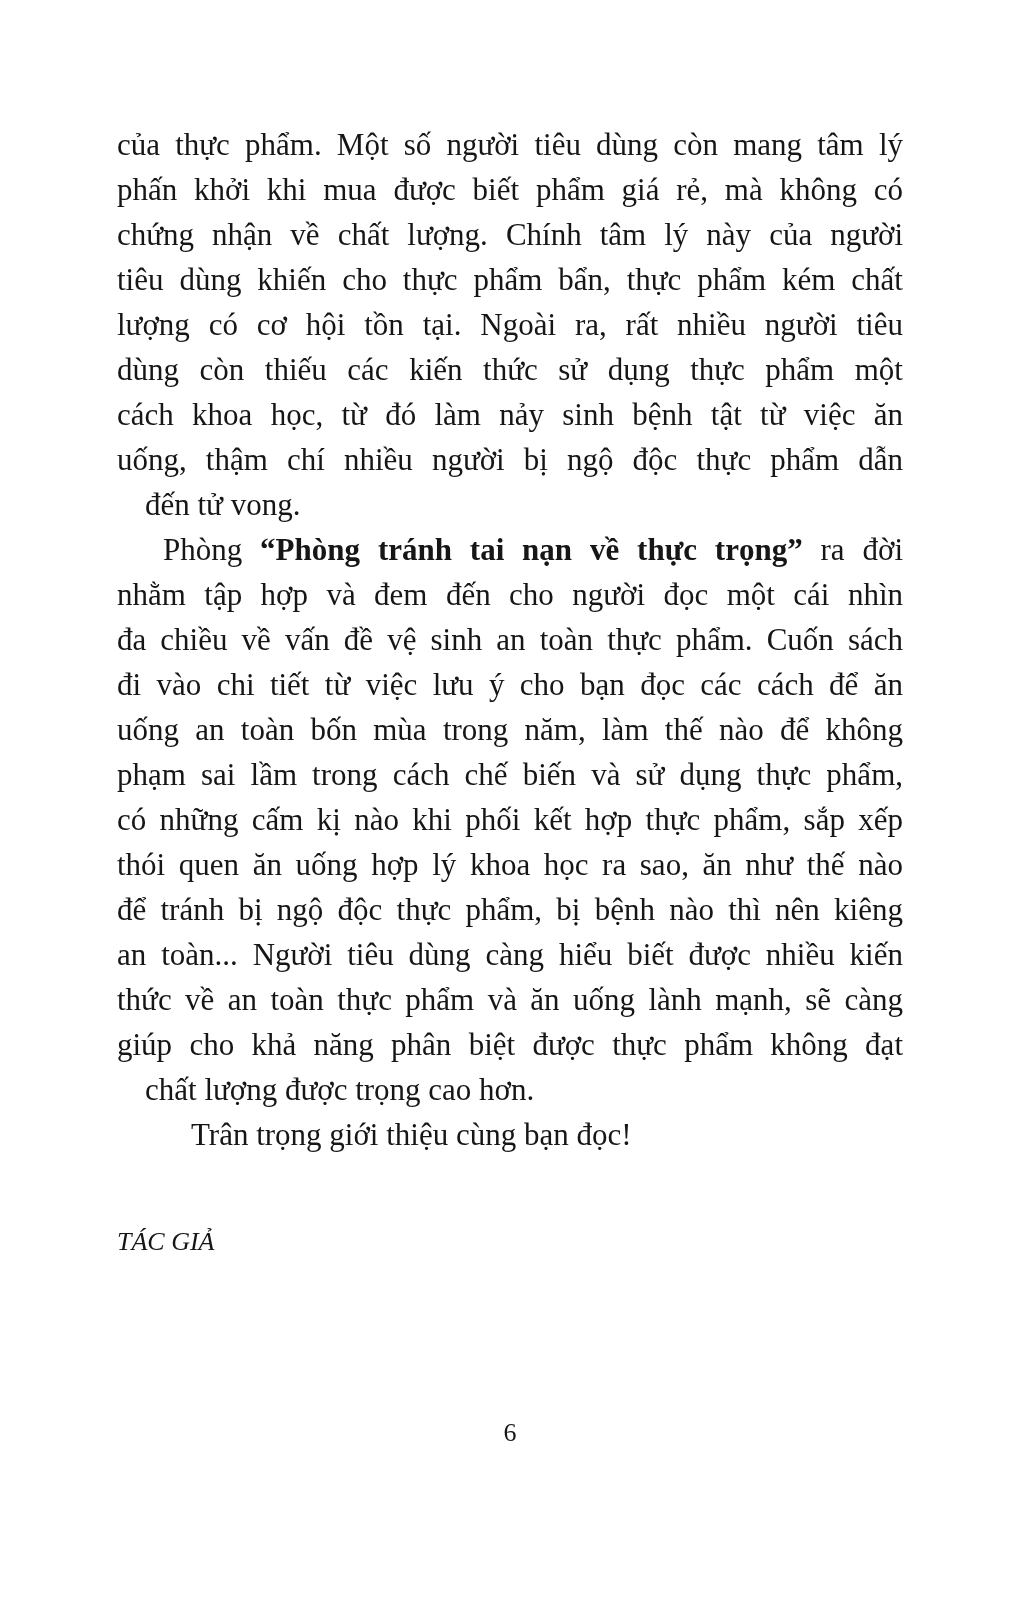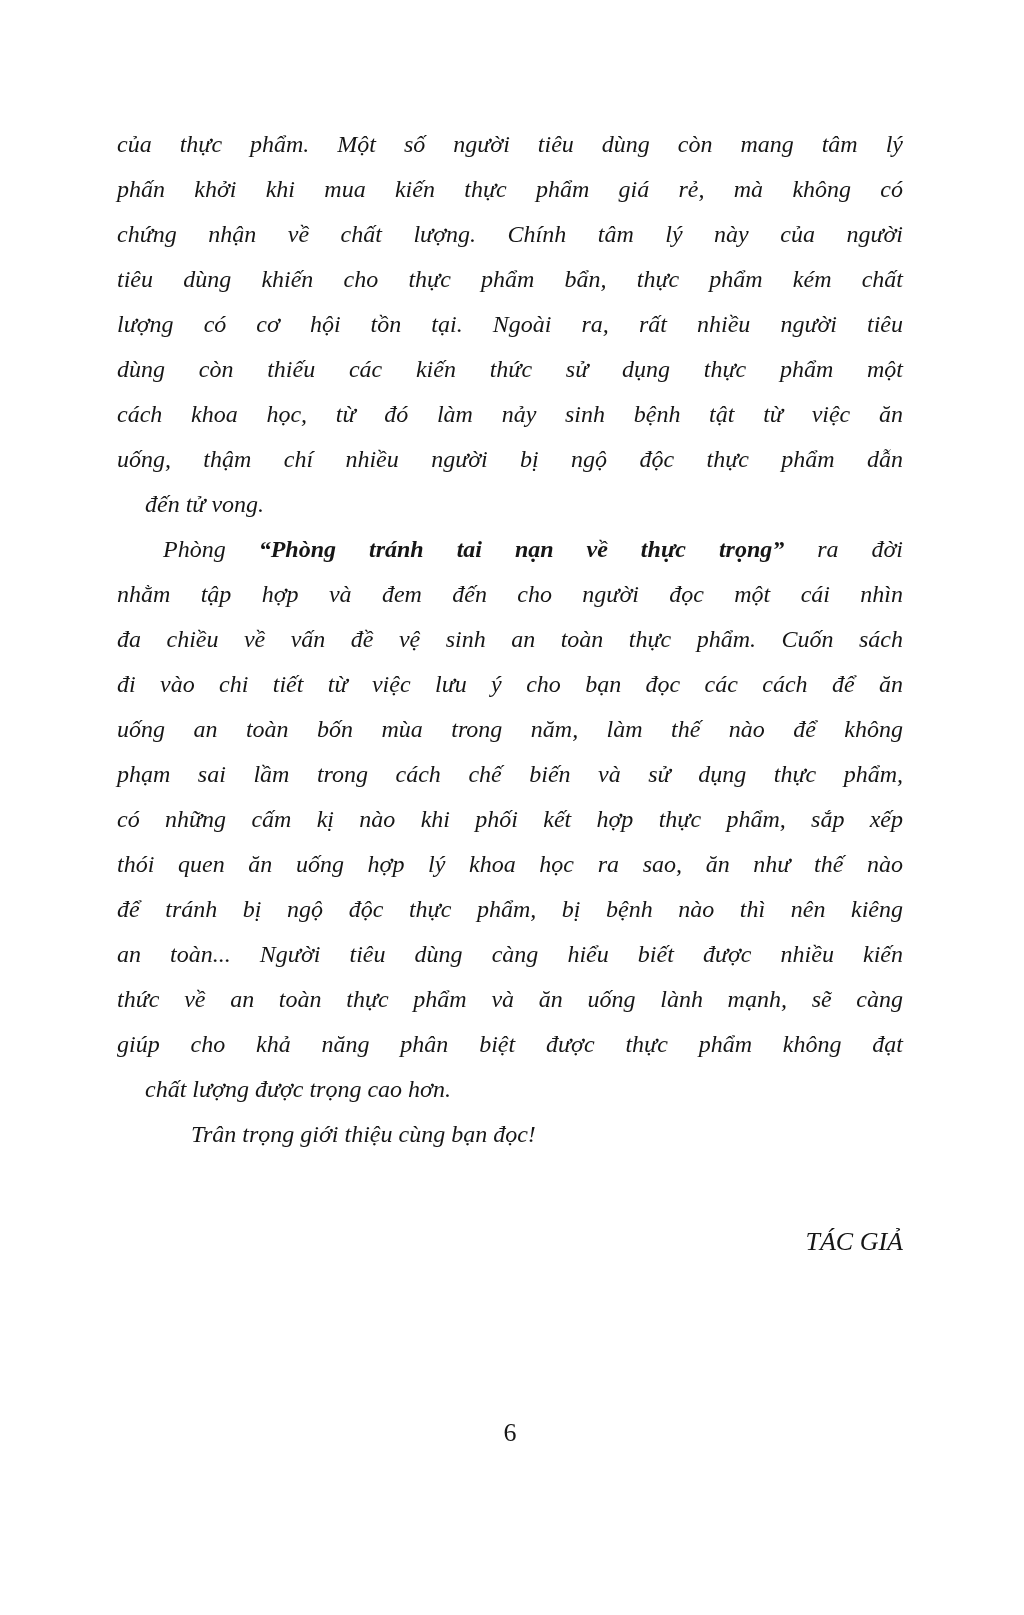--- a/index.html
+++ b/index.html
@@ -20,22 +20,21 @@
     left: 117px;
     top: 122px;
     width: 786px;
   }
   .para {
     margin: 0;
     padding: 0;
   }
   .line {
     display: block;
-    font-style: italic;
-    font-size: 24px;
+    font-size: 31px;
     line-height: 45px;
     text-align: justify;
     text-align-last: justify;
     white-space: normal;
   }
   .line.end {
     text-align-last: auto;
     margin-left: 28px;
   }
   .line.indent {
@@ -43,39 +42,38 @@
   }
   .bold {
     font-weight: bold;
   }
   .author-line {
     display: block;
     margin-top: 62px;
     font-style: italic;
     font-size: 26px;
     line-height: 45px;
-    text-align: right;
   }
   .page-number-line {
     display: block;
     margin-top: 146px;
     font-style: normal;
     font-size: 26px;
     line-height: 45px;
     text-align: center;
   }
 </style>
 </head>
 <body>
 
 <div class="text-block">
 
   <p class="para">
     <span class="line">của thực phẩm. Một số người tiêu dùng còn mang tâm lý</span>
-    <span class="line">phấn khởi khi mua kiến thực phẩm giá rẻ, mà không có</span>
+    <span class="line">phấn khởi khi mua được biết phẩm giá rẻ, mà không có</span>
     <span class="line">chứng nhận về chất lượng. Chính tâm lý này của người</span>
     <span class="line">tiêu dùng khiến cho thực phẩm bẩn, thực phẩm kém chất</span>
     <span class="line">lượng có cơ hội tồn tại. Ngoài ra, rất nhiều người tiêu</span>
     <span class="line">dùng còn thiếu các kiến thức sử dụng thực phẩm một</span>
     <span class="line">cách khoa học, từ đó làm nảy sinh bệnh tật từ việc ăn</span>
     <span class="line">uống, thậm chí nhiều người bị ngộ độc thực phẩm dẫn</span>
     <span class="line end">đến tử vong.</span>
   </p>
 
   <p class="para">

